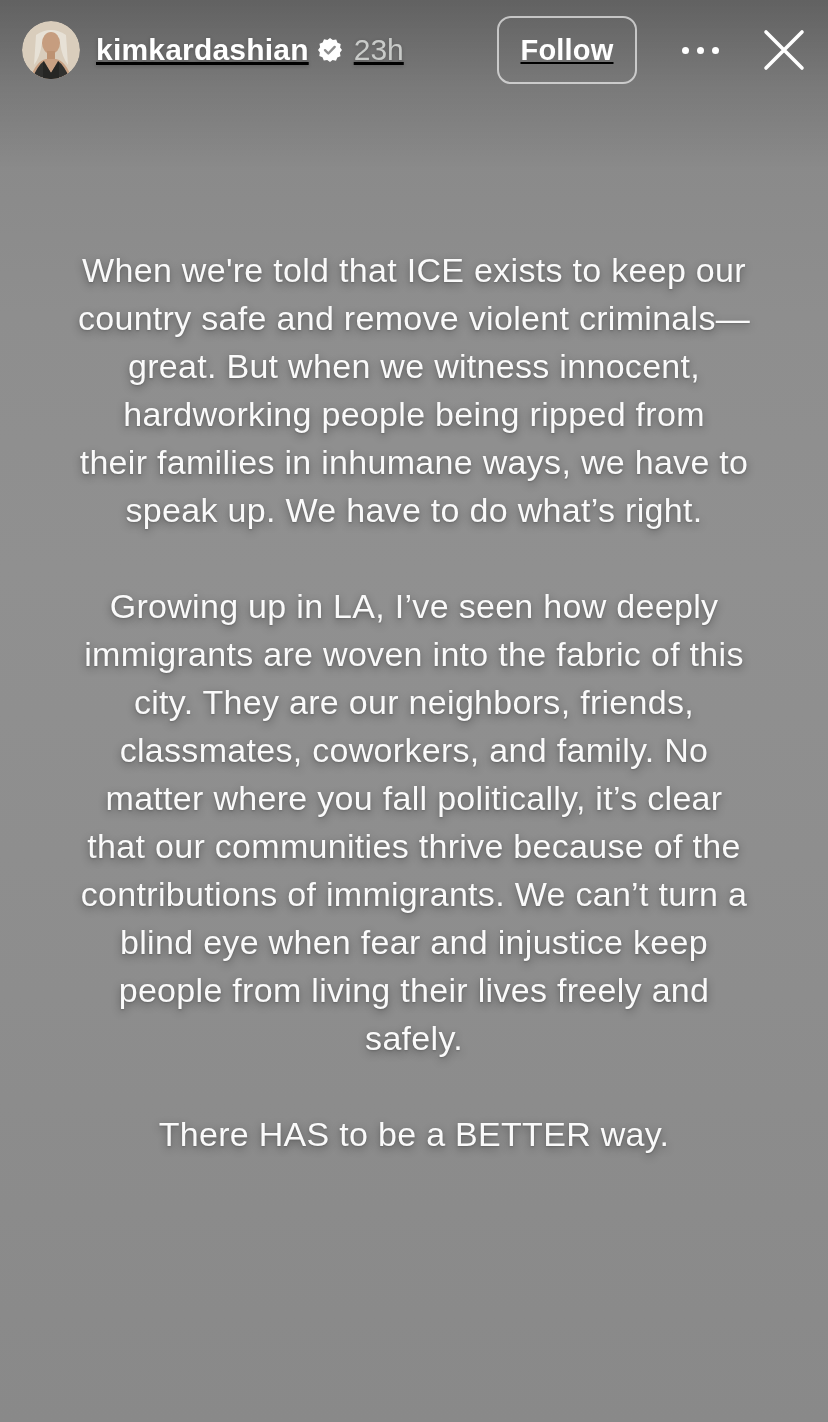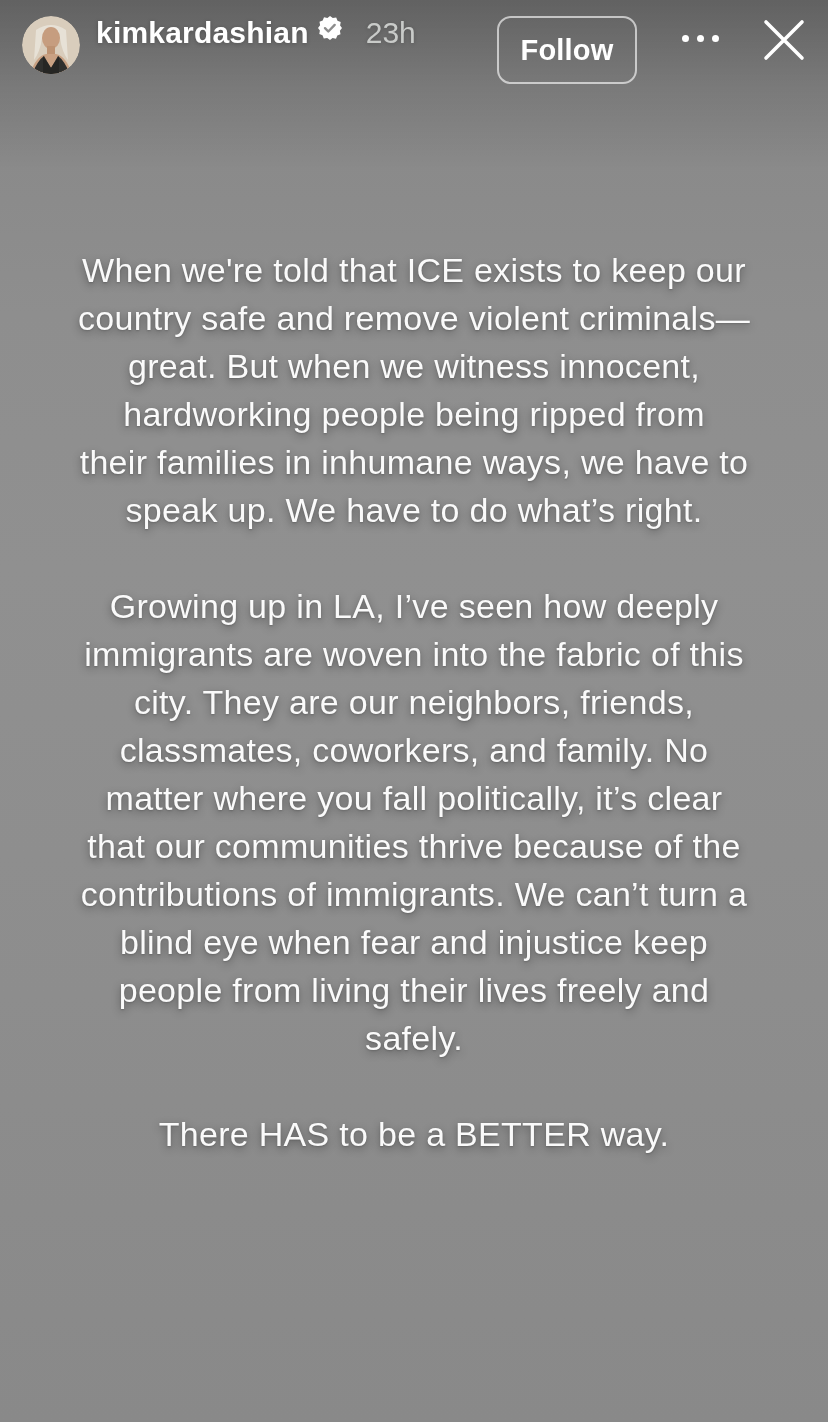--- a/index.html
+++ b/index.html
@@ -30,23 +30,25 @@
     background: linear-gradient(180deg, rgba(0,0,0,0.22), rgba(0,0,0,0));
     pointer-events: none;
   }
 
   
   .header {
     position: absolute;
     top: 0; left: 0; right: 0;
     height: 84px;
     display: flex;
+    align-items: center;
     padding: 16px 20px 0 22px;
     box-sizing: border-box;
     z-index: 5;
+    text-decoration: underline;
   }
   .avatar {
     width: 58px;
     height: 58px;
     border-radius: 50%;
     overflow: hidden;
     flex: 0 0 auto;
     cursor: pointer;
   }
   .username {
@@ -59,21 +61,21 @@
     cursor: pointer;
     white-space: nowrap;
   }
   .badge {
     margin-left: 9px;
     width: 24px;
     height: 24px;
     flex: 0 0 auto;
   }
   .timestamp {
-    margin-left: 24px;
+    margin-left: 12px;
     color: #c9cbc9;
     font-size: 30px;
     font-weight: 400;
     text-shadow: 0 1px 4px rgba(0,0,0,0.2);
     white-space: nowrap;
   }
   .spacer { flex: 1 1 auto; }
   .follow-btn {
     flex: 0 0 auto;
     min-width: 140px;

